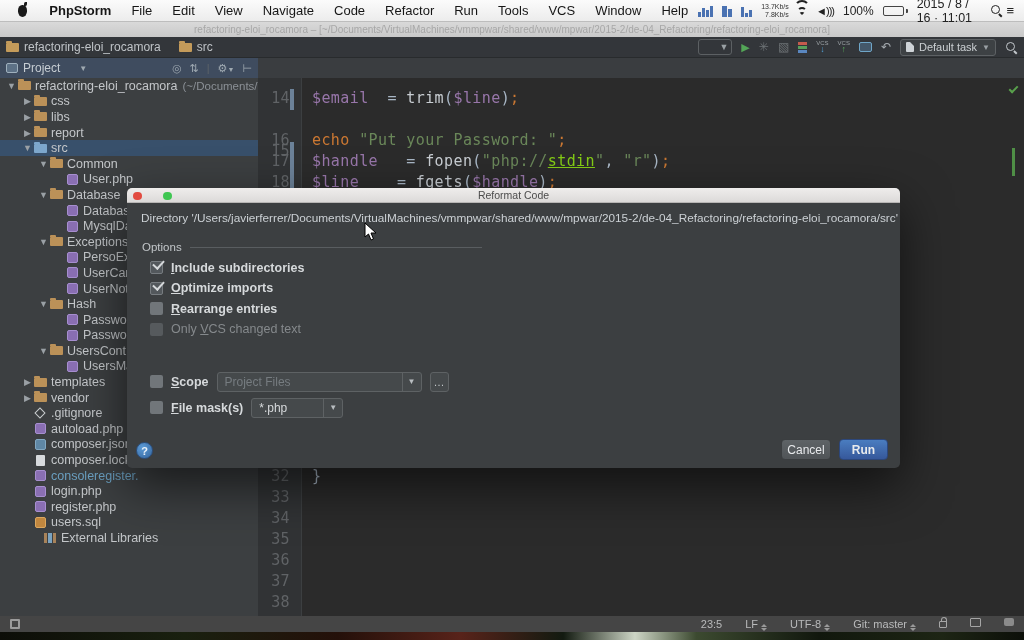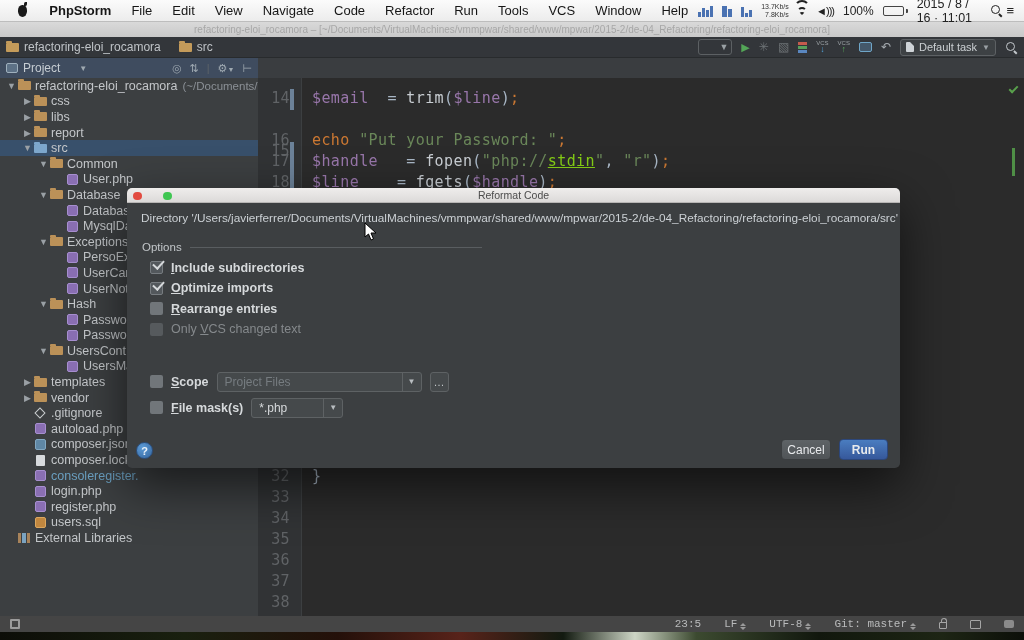--- a/index.html
+++ b/index.html
@@ -150,21 +150,21 @@
     color:#eaf2fa; font-size:11px; font-weight:bold; display:flex; align-items:center; justify-content:center; }
   .btn { position:absolute; bottom:8px; height:21px; border-radius:4px; font-size:12px;
     display:flex; align-items:center; justify-content:center; color:#e8eaec; }
   .btn-cancel { right:69px; width:50px; background:linear-gradient(#5e6366,#505457); border:1px solid #3b3e40; }
   .btn-run { right:12px; width:49px; background:linear-gradient(#4a7dc0,#36589b); border:1px solid #2c477c; font-weight:bold;}
 
   
   .statusbar { position:absolute; left:0; top:616px; width:1024px; height:16px; background:#454545;
     display:flex; align-items:center; padding:0 10px; z-index:5; color:#b9babb; font-size:11px; }
   .sb-square { width:10px; height:10px; border:2px solid #9b9b9b; border-radius:1px; }
-  .sb-right { margin-left:auto; display:flex; align-items:center; gap:23px;font-family:Liberation Mono, monospace; }
+  .sb-right { margin-left:auto; display:flex; align-items:flex-start; gap:23px; }
   .ud { display:inline-flex; flex-direction:column; margin-left:3px; vertical-align:1px; }
   .ud i { width:0; height:0; border-left:3px solid transparent; border-right:3px solid transparent; }
   .ud i:first-child { border-bottom:3px solid #9a9a9a; margin-bottom:1px; }
   .ud i:last-child { border-top:3px solid #9a9a9a; }
   .sb-lock { width:8px; height:7px; border:1.5px solid #a5a5a5; border-radius:1px; position:relative; margin-top:3px;}
   .sb-lock::before { content:""; position:absolute; left:1px; top:-5px; width:4px; height:4px;
     border:1.5px solid #a5a5a5; border-bottom:none; border-radius:3px 3px 0 0; }
   .sb-moni { width:11px; height:9px; border:1.5px solid #a5a5a5; border-radius:1px; }
   .sb-bub { width:10px; height:8px; background:#8b8b8b; border-radius:2px; }
 
@@ -487,21 +487,21 @@
         </span>
         <span>register.php</span>
       </div>
       <div class="trow" style="padding-left: 22px;">
         <span class="chev"></span>
         <span class="ticon">
           <span class="if-sql"></span>
         </span>
         <span>users.sql</span>
       </div>
-      <div class="trow" style="padding-left: 6px;">
+      <div class="trow" style="padding-left: 6px; margin-left: 26px;">
         <span class="chev"></span>
         <span class="ticon">
           <span class="if-lib">
             <i></i>
             <i></i>
             <i></i>
           </span>
         </span>
         <span>External Libraries</span>
       </div>

